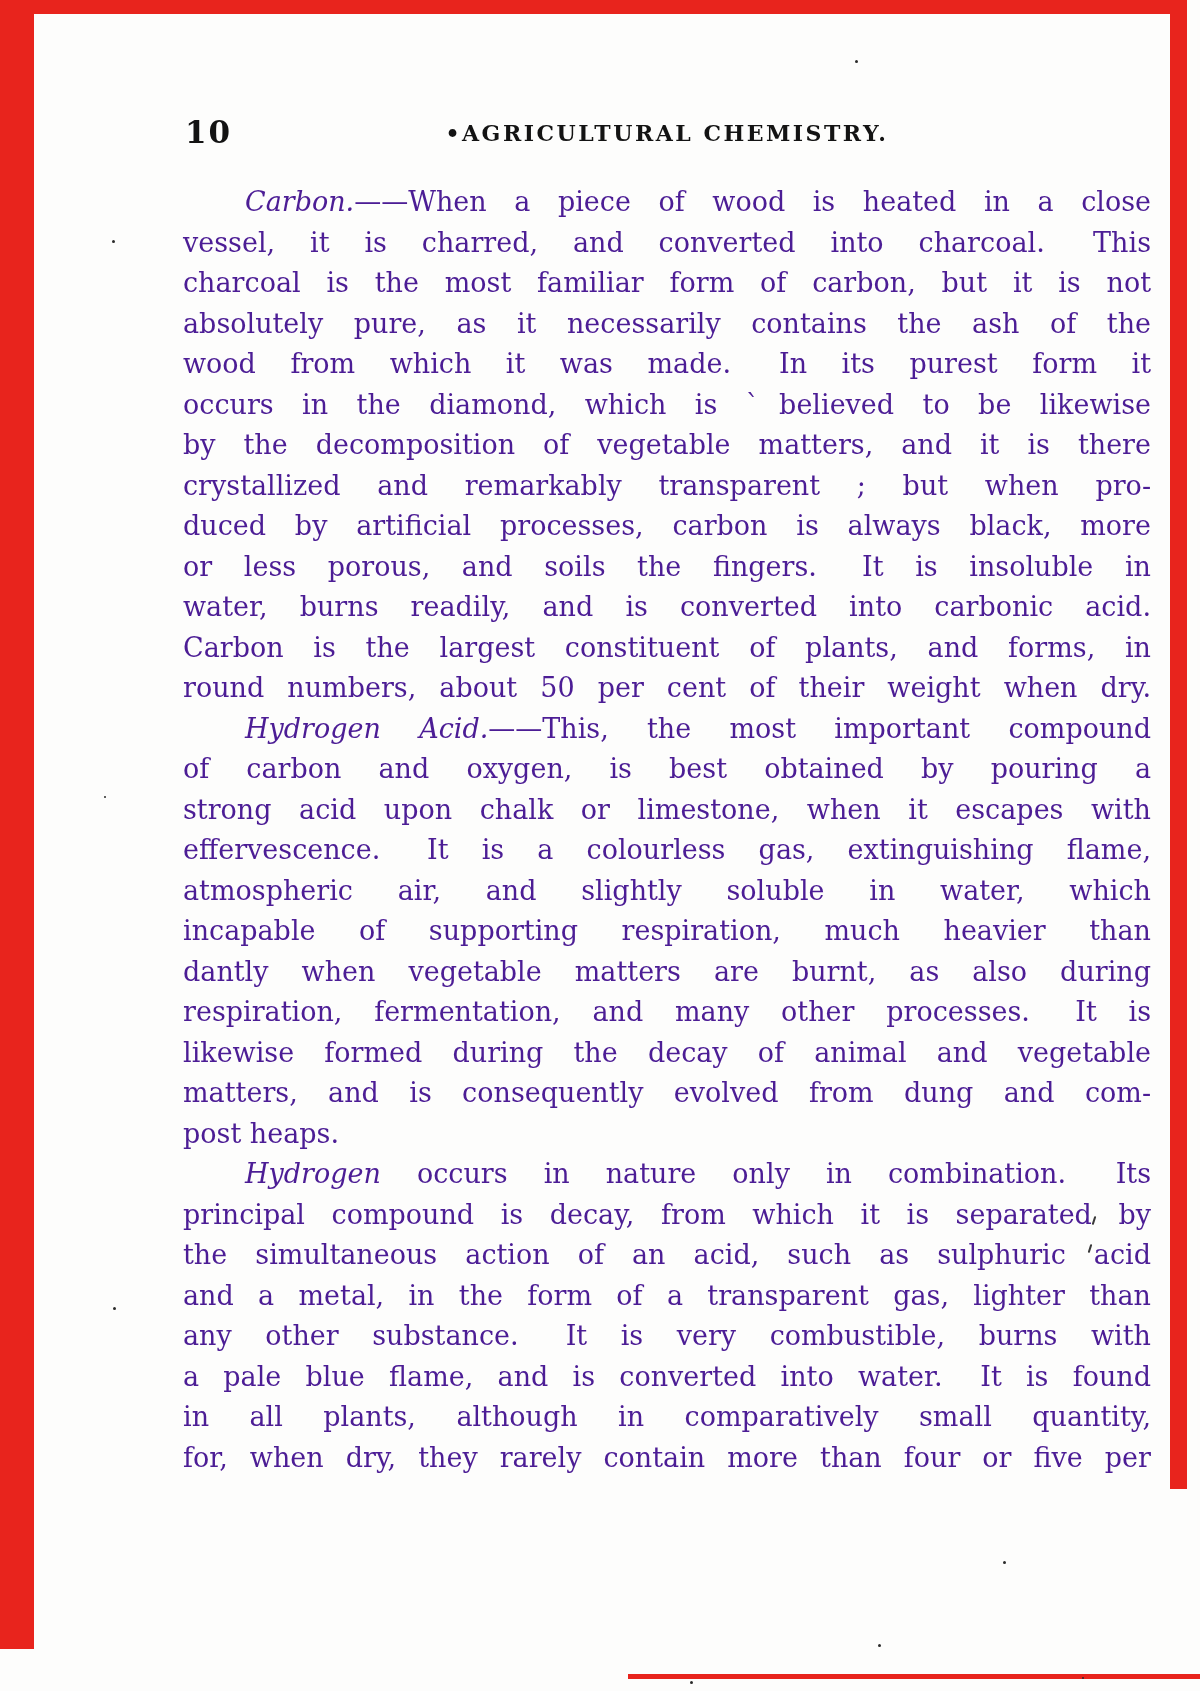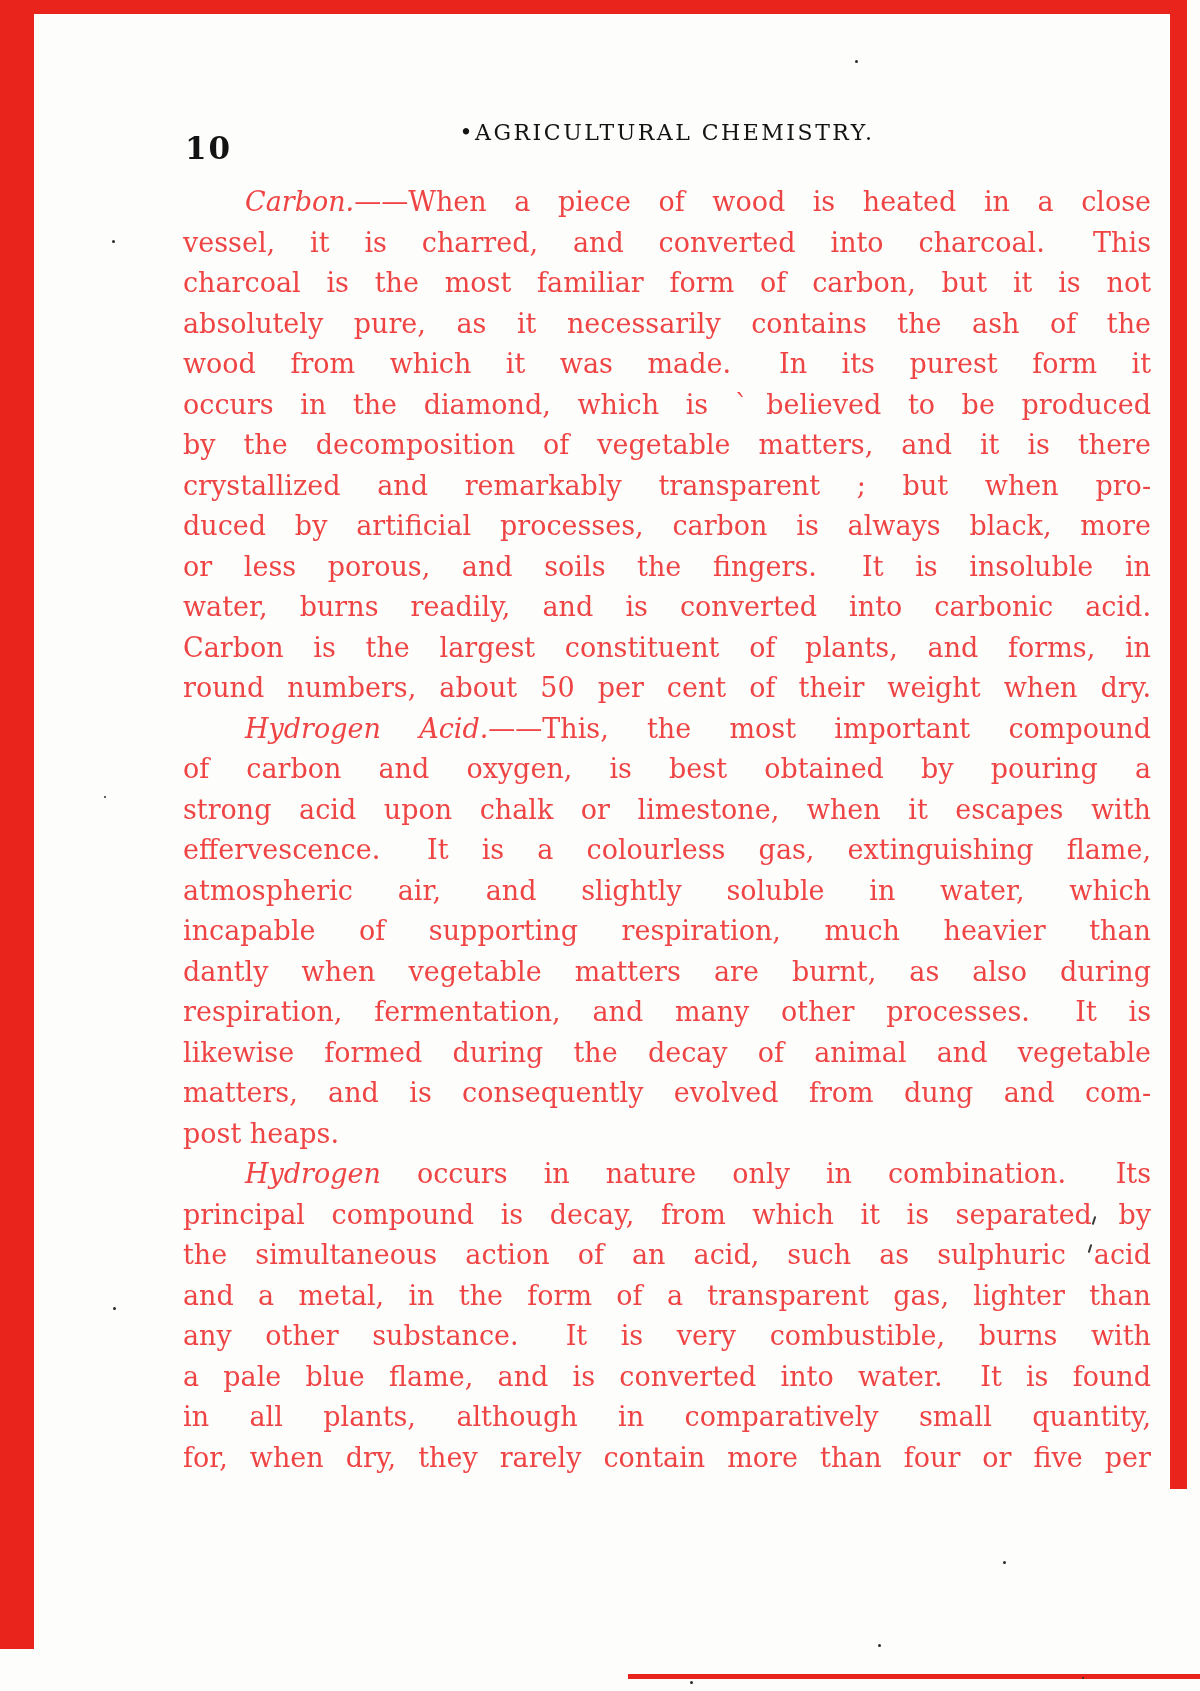--- a/index.html
+++ b/index.html
@@ -11,29 +11,29 @@
   .page { position:absolute; inset:0; background:#fdfdfc; }
 
   
   .redbar { position:absolute; background:#e8241d; }
   .redbar.left   { left:0; top:0; width:34px; height:1649px; }
   .redbar.top    { left:0; top:0; width:1187px; height:14px; }
   .redbar.right  { left:1170px; top:0; width:17px; height:1489px; }
   .redbar.bottom { left:628px; top:1674px; width:572px; height:5px; }
 
   .header { position:absolute; left:183px; top:114px; width:968px; height:44px; color:#131313; }
-  .pageno { position:absolute; left:2px; top:16px; font-size:31px; font-weight:bold; letter-spacing:2px; }
+  .pageno { position:absolute; left:2px; top:0; font-size:31px; font-weight:bold; letter-spacing:2px; }
   .running {
     position:absolute; left:0; right:0; top:6px; text-align:center;
-    font-size:22px; font-weight:normal; letter-spacing:2.5px;
+    font-size:22px; font-weight:bold; letter-spacing:2.5px;
   }
 
   .body-text {
     position:absolute; left:183px; top:182px; width:968px;
-    font-size:27px; line-height:40.5px; color:#ef4444;
+    font-size:27px; line-height:40.5px; color:#4c1d95;
   }
   .line { text-align:justify; text-align-last:justify; height:40.5px; white-space:normal; }
   .line.first { text-indent:62px; }
   .line.short { text-align-last:left; }
   .line i.lead { font-style:italic; }
 
   .speck { position:absolute; background:#2a2a2a; border-radius:50%; }
   .slash { position:absolute; background:#3a3a3a; width:2px; height:9px; transform:rotate(18deg); border-radius:1px; }
 </style>
 </head>
@@ -50,21 +50,21 @@
     <span class="pageno">10</span>
     <span class="running">•AGRICULTURAL CHEMISTRY.</span>
   </div>
 
   <div class="body-text" id="body-text">
       <div class="line first"><i class="lead">Carbon.</i>——When a piece of wood is heated in a close</div>
       <div class="line">vessel, it is charred, and converted into charcoal.  This</div>
       <div class="line">charcoal is the most familiar form of carbon, but it is not</div>
       <div class="line">absolutely pure, as it necessarily contains the ash of the</div>
       <div class="line">wood from which it was made.  In its purest form it</div>
-      <div class="line">occurs in the diamond, which is ˋbelieved to be produced</div>
+      <div class="line">occurs in the diamond, which is ˋbelieved to be likewise</div>
       <div class="line">by the decomposition of vegetable matters, and it is there</div>
       <div class="line">crystallized and remarkably transparent ; but when pro-</div>
       <div class="line">duced by artificial processes, carbon is always black, more</div>
       <div class="line">or less porous, and soils the fingers.  It is insoluble in</div>
       <div class="line">water, burns readily, and is converted into carbonic acid.</div>
       <div class="line">Carbon is the largest constituent of plants, and forms, in</div>
       <div class="line">round numbers, about 50 per cent of their weight when dry.</div>
       <div class="line first"><i class="lead">Hydrogen Acid.</i>——This, the most important compound</div>
       <div class="line">of carbon and oxygen, is best obtained by pouring a</div>
       <div class="line">strong acid upon chalk or limestone, when it escapes with</div>

